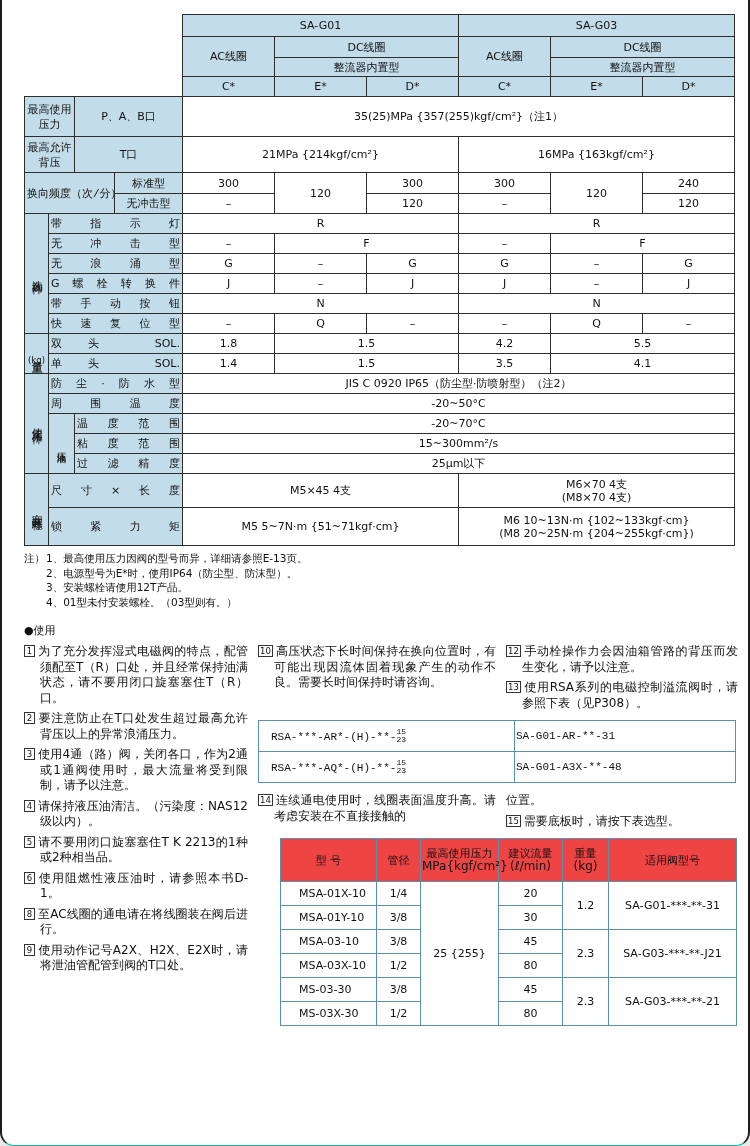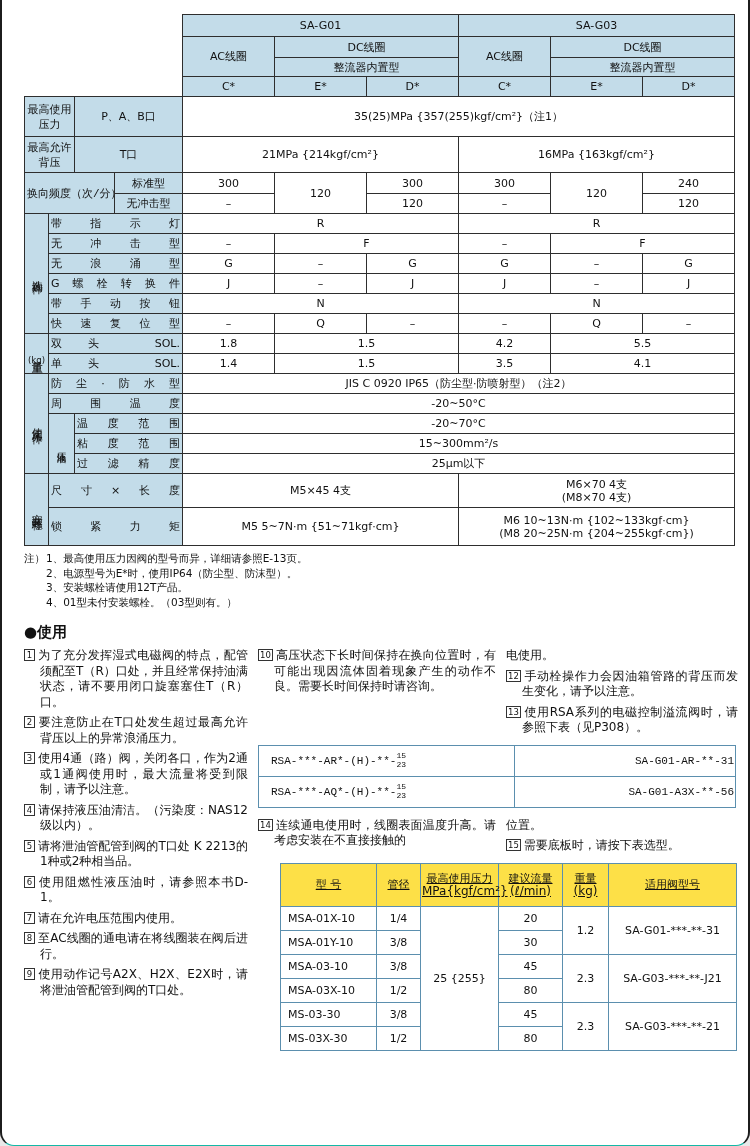--- a/index.html
+++ b/index.html
@@ -17,43 +17,43 @@
   .sm{font-size:9px;}
   .nw{white-space:nowrap;font-family:Liberation Mono, monospace;}
   .vert{writing-mode:vertical-rl;text-orientation:upright;display:inline-block;letter-spacing:2px;line-height:1.05;font-size:11px;}
   .vcell{padding:0;}
   .kg{font-size:8.5px;display:block;line-height:9px;}
   .twol div{line-height:13px;}
   
   .notes{margin:5px 0 0 22px;font-size:10.5px;line-height:14.5px;position:relative;padding-left:22px;width:620px;}
   .notes .pfx{position:absolute;left:0;top:0;}
   
-  .u-title{margin:14px 0 6px 22px;font-size:15px;font-weight:bold;}
+  .u-title{margin:14px 0 6px 22px;font-size:11px;font-weight:normal;}
   .usage{display:flex;margin:0 0 0 22px;}
   .ucol1{width:224px;flex:none;}
   .uright{width:480px;flex:none;margin-left:10px;}
   .urow{display:flex;}
   .ucol2{width:238px;flex:none;}
   .ucol3{width:232px;flex:none;margin-left:10px;}
   .item{font-size:12px;line-height:15.5px;margin-bottom:5px;padding-left:16px;text-indent:-16px;text-align:justify;}
   .cont{font-size:12px;line-height:15.5px;margin-bottom:5px;}
   .nbox{display:inline-block;border:1px solid #333;font-size:8.5px;line-height:10px;min-width:11px;
         padding:0 1px;text-align:center;vertical-align:1px;margin-right:3px;text-indent:0;box-sizing:border-box;}
   
   table.rsa{border-collapse:collapse;table-layout:fixed;width:478px;margin:4px 0 10px 0;}
   .rsa td{border:1px solid #5b8fae;font-size:11px;height:28px;vertical-align:middle;background:#fff;font-family:Liberation Mono, monospace;}
   .rsa .lc{width:242px;text-align:left;padding-left:12px;}
-  .rsa .rc{text-align:right;}
+  .rsa .rc{text-align:left;}
   .stack{display:inline-block;font-size:8px;line-height:8.5px;vertical-align:-3px;text-align:left;}
   .stack span{display:block;}
   table.msa{border-collapse:collapse;table-layout:fixed;width:456px;margin:4px 0 0 22px;}
   .msa th,.msa td{border:1px solid #5b8fae;font-size:11px;font-weight:400;text-align:center;vertical-align:middle;background:#fff;}
-  .msa th{background:#fde047;height:40px;text-decoration:underline;}
+  .msa th{background:#ef4444;height:40px;}
   .msa td{height:21px;}
-  .msa .ml{text-align:left;padding-left:7px;}
+  .msa .ml{text-align:left;padding-left:18px;}
   .msa .h2 div{line-height:13px;}
   .msa .h2 .u{font-size:12px;}
 </style>
 </head>
 <body>
 
 <div class="page">
 
   <table class="spec">
     <colgroup>
@@ -239,48 +239,46 @@
 
   <div class="u-title">●使用</div>
 
   <div class="usage">
 
     <div class="ucol1">
       <div class="item"><span class="nbox">1</span><span>为了充分发挥湿式电磁阀的特点，配管须配至T（R）口处，并且经常保持油满状态，请不要用闭口旋塞塞住T（R）口。</span></div>
       <div class="item"><span class="nbox">2</span><span>要注意防止在T口处发生超过最高允许背压以上的异常浪涌压力。</span></div>
       <div class="item"><span class="nbox">3</span><span>使用4通（路）阀，关闭各口，作为2通或1通阀使用时，最大流量将受到限制，请予以注意。</span></div>
       <div class="item"><span class="nbox">4</span><span>请保持液压油清洁。（污染度：NAS12级以内）。</span></div>
-      <div class="item"><span class="nbox">5</span><span>请将泄油管配管到阀的T口处 K 2213的1种或2种相当品。</span></div>
+      <div class="item"><span class="nbox">5</span><span>请不要用闭口旋塞塞住T K 2213的1种或2种相当品。</span></div>
       <div class="item"><span class="nbox">6</span><span>使用阻燃性液压油时，请参照本书D-1。</span></div>
-      <div class="item"><span class="nbox">7</span><span>请在允许电压范围内使用。</span></div>
       <div class="item"><span class="nbox">8</span><span>至AC线圈的通电请在将线圈装在阀后进行。</span></div>
       <div class="item"><span class="nbox">9</span><span>使用动作记号A2X、H2X、E2X时，请将泄油管配管到阀的T口处。</span></div>
     </div>
 
     <div class="uright">
       <div class="urow">
         <div class="ucol2">
           <div class="item"><span class="nbox">10</span><span>高压状态下长时间保持在换向位置时，有可能出现因流体固着现象产生的动作不良。需要长时间保持时请咨询。</span></div>
         </div>
         <div class="ucol3">
-          <div class="cont">电使用。</div>
           <div class="item"><span class="nbox">12</span><span>手动栓操作力会因油箱管路的背压而发生变化，请予以注意。</span></div>
           <div class="item"><span class="nbox">13</span><span>使用RSA系列的电磁控制溢流阀时，请参照下表（见P308）。</span></div>
         </div>
       </div>
 
       <table class="rsa">
         <tbody>
             <tr>
           <td class="lc"><span>RSA-***-AR*-(H)-**-</span><span class="stack"><span>15</span><span>23</span></span></td>
           <td class="rc">SA-G01-AR-**-31</td>
         </tr>
         <tr>
           <td class="lc"><span>RSA-***-AQ*-(H)-**-</span><span class="stack"><span>15</span><span>23</span></span></td>
-          <td class="rc">SA-G01-A3X-**-56</td>
+          <td class="rc">SA-G01-A3X-**-48</td>
         </tr>
       </tbody>
         </table>
 
       <div class="urow">
         <div class="ucol2">
           <div class="item"><span class="nbox">14</span><span>连续通电使用时，线圈表面温度升高。请考虑安装在不直接接触的</span></div>
         </div>
         <div class="ucol3">
           <div class="cont">位置。</div>

